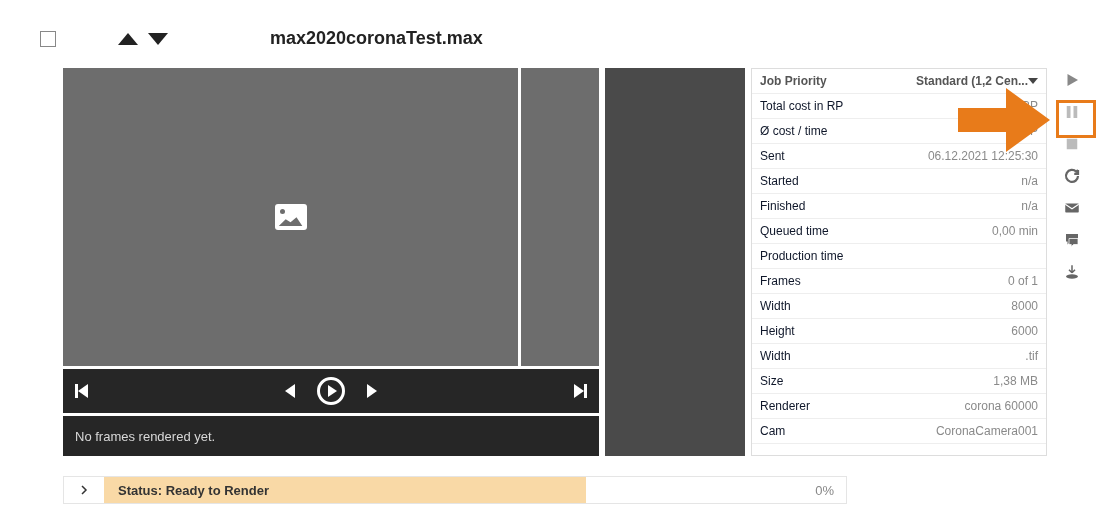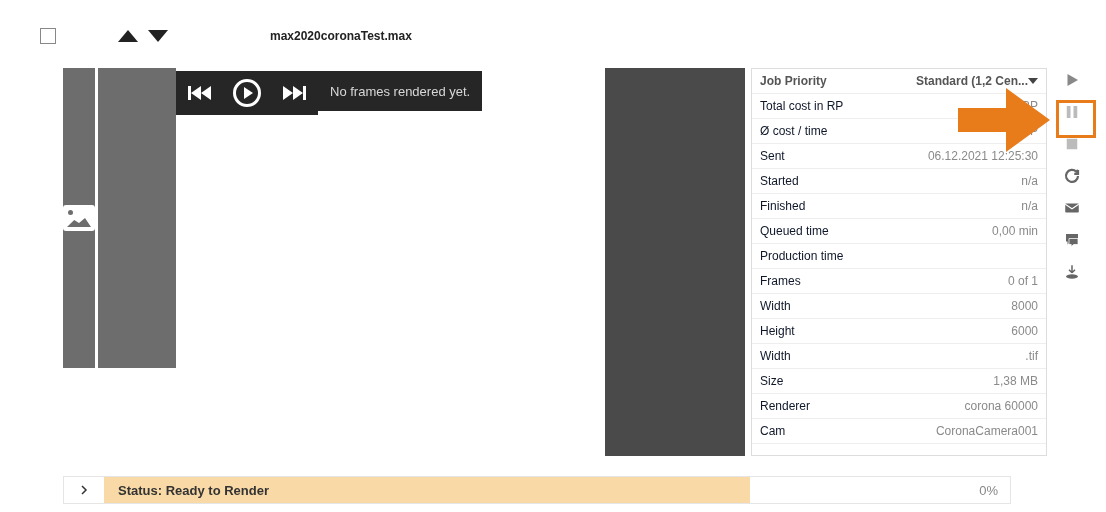--- a/index.html
+++ b/index.html
@@ -37,36 +37,37 @@
     width: 0; height: 0;
     border-left: 10px solid transparent;
     border-right: 10px solid transparent;
   }
   .arrow-up { border-bottom: 12px solid #222; }
   .arrow-down { border-top: 12px solid #222; }
   .filename {
     font-weight: 700;
     color: #222;
     margin-left: 90px;
-    font-size: 12px;
+    font-size: 18px;
   }
 
   .main {
     position: absolute;
     left: 63px;
     top: 68px;
     width: 984px;
     height: 388px;
     display: flex;
     gap: 6px;
   }
 
   .preview-col {
     width: 536px;
     display: flex;
+    flex-direction: column;
   }
   .preview-area {
     display: flex;
     gap: 3px;
     height: 300px;
   }
   .preview-big {
     flex: 1;
     background: #6d6d6d;
     display: flex;
@@ -213,21 +214,21 @@
     width:0;height:0;
     border-top:32px solid transparent;
     border-bottom:32px solid transparent;
     border-left:44px solid #e87b1a;
   }
 
   .status-bar {
     position:absolute;
     left:63px;
     bottom: 8px;
-    width: 948px;
+    width: 784px;
     height: 28px;
     background: #fff;
     border:1px solid #e5e5e5;
     display:flex;
     align-items:center;
     font-size:13px;
   }
   .status-bar .chev {
     width:40px;
     display:flex;align-items:center;justify-content:center;

